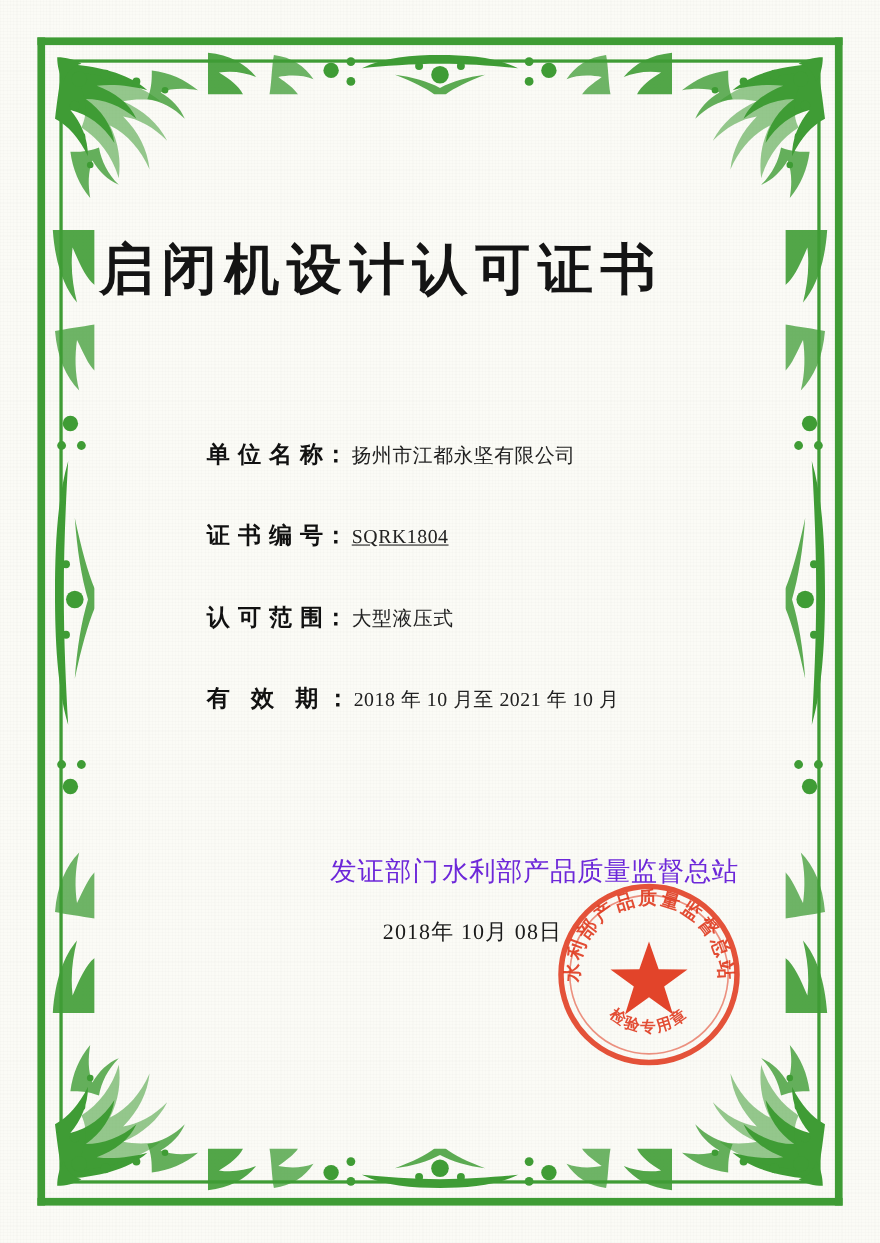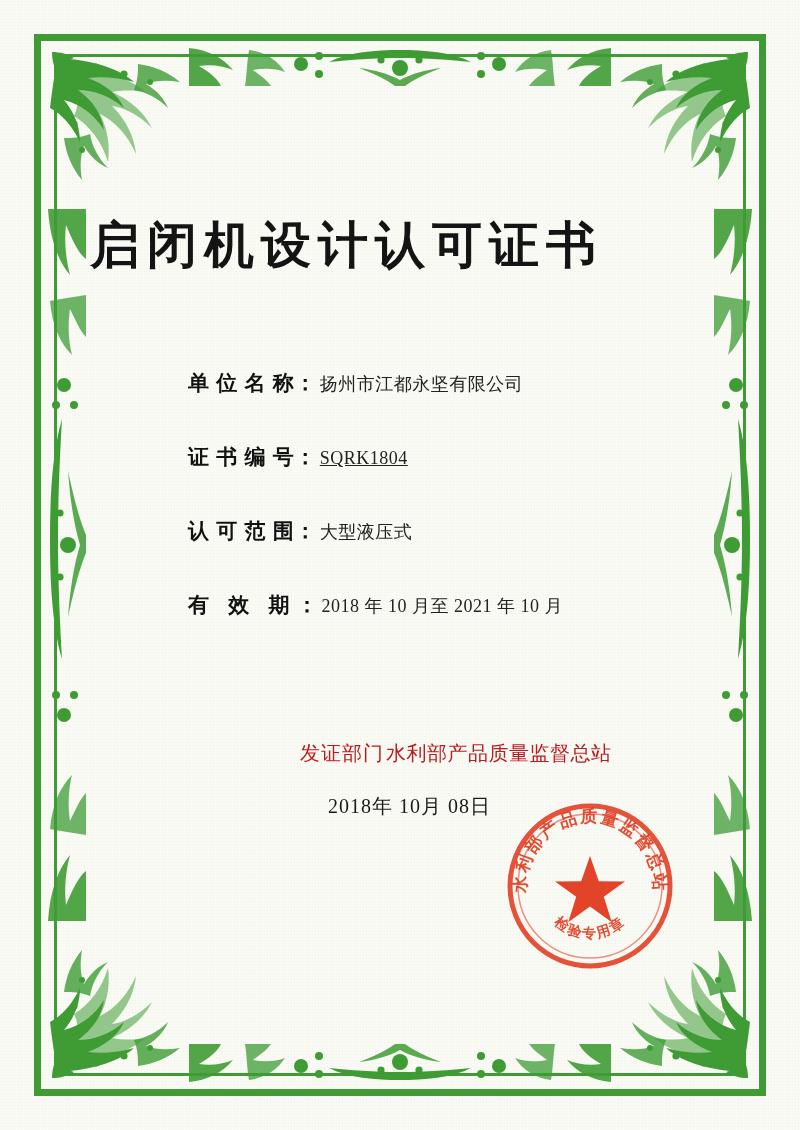--- a/index.html
+++ b/index.html
@@ -91,21 +91,21 @@
     text-align: left;
     font-family: "Liberation Serif", serif;
     font-size: 50px;
     font-weight: bold;
     letter-spacing: 7px;
     color: #141414;
     white-space: nowrap;
   }
 
   .fields {
-    margin-top: 90px;
+    margin-top: 120px;
     padding-left: 98px;
   }
   .field-row {
     display: flex;
     align-items: baseline;
     margin-bottom: 46px;
     font-size: 20px;
   }
   .field-label {
     font-weight: bold;
@@ -137,30 +137,31 @@
   
   .issuer {
     position: absolute;
     left: 300px;
     top: 740px;
     width: 330px;
   }
   .issuer-row {
     display: flex;
     align-items: baseline;
-    font-size: 20px;
-    color: #b91c1c;
+    font-size: 24px;
+    color: #6d28d9;
     white-space: nowrap;
     letter-spacing: 1px;
+    margin-top: 36px;
   }
   .issuer-label { margin-right: 2px; }
   .issuer-org  { letter-spacing: 0.5px; }
   .issuer-date {
     margin-top: 26px;
-    margin-left: 28px;
+    margin-left: 48px;
     font-size: 20px;
     color: #1a1a1a;
     white-space: nowrap;
     letter-spacing: 1px;
   }
 
   
   .seal {
     position: absolute;
     left: 502px;

